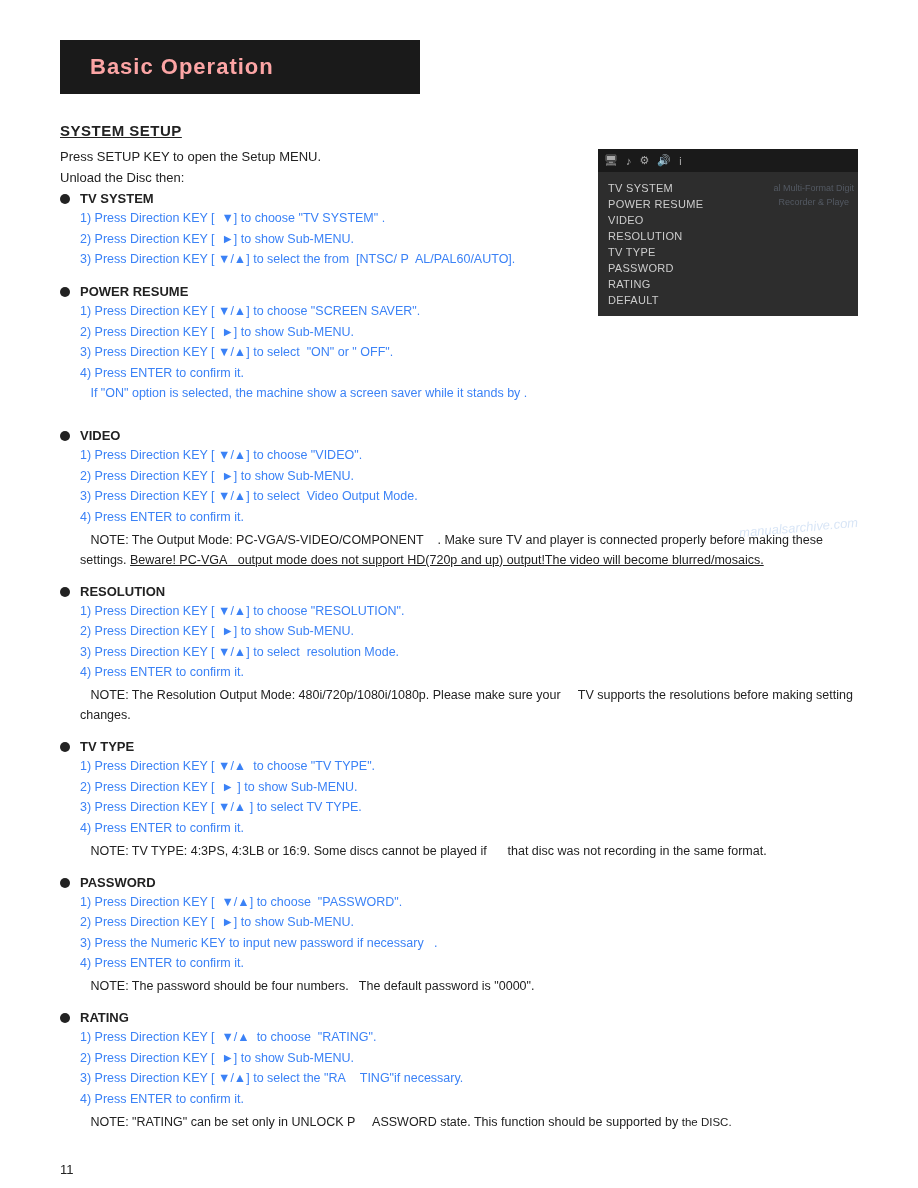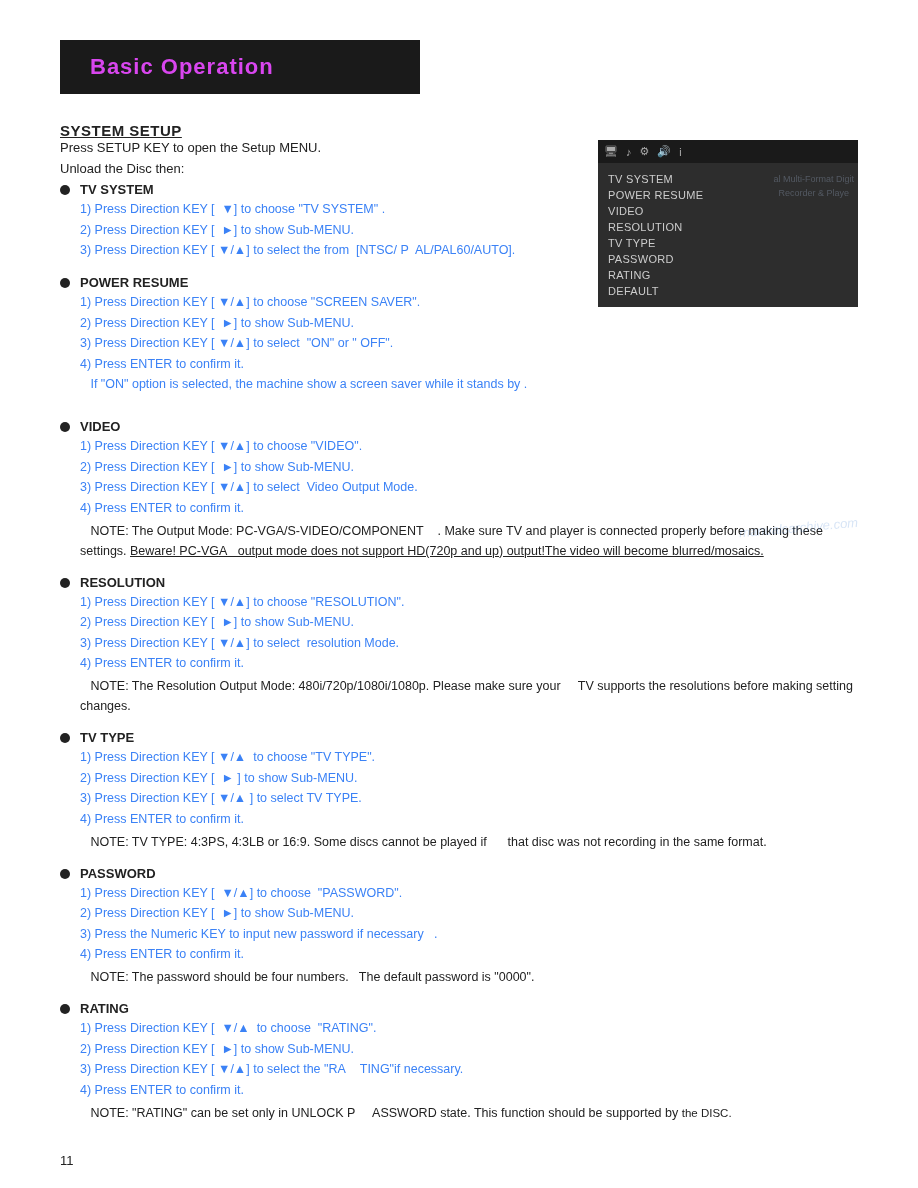--- a/index.html
+++ b/index.html
@@ -13,34 +13,34 @@
       position: relative;
     }
     .page-container {
       width: 918px;
       min-height: 1188px;
       padding: 40px 60px 60px 60px;
       position: relative;
     }
     .title-bar {
       background: #1a1a1a;
-      color: #d946ef;
+      color: #fca5a5;
       padding: 14px 30px;
       font-size: 22px;
       font-weight: bold;
       letter-spacing: 1px;
       margin-bottom: 28px;
       display: inline-block;
       width: 360px;
     }
     .section-heading {
       font-size: 15px;
       font-weight: bold;
       text-decoration: underline;
-      margin-bottom: 1px;
+      margin-bottom: 10px;
       letter-spacing: 0.5px;
       text-transform: uppercase;
     }
     .intro-text {
       font-size: 13px;
       margin-bottom: 6px;
     }
     .content-area {
       display: flex;
       flex-direction: row;

